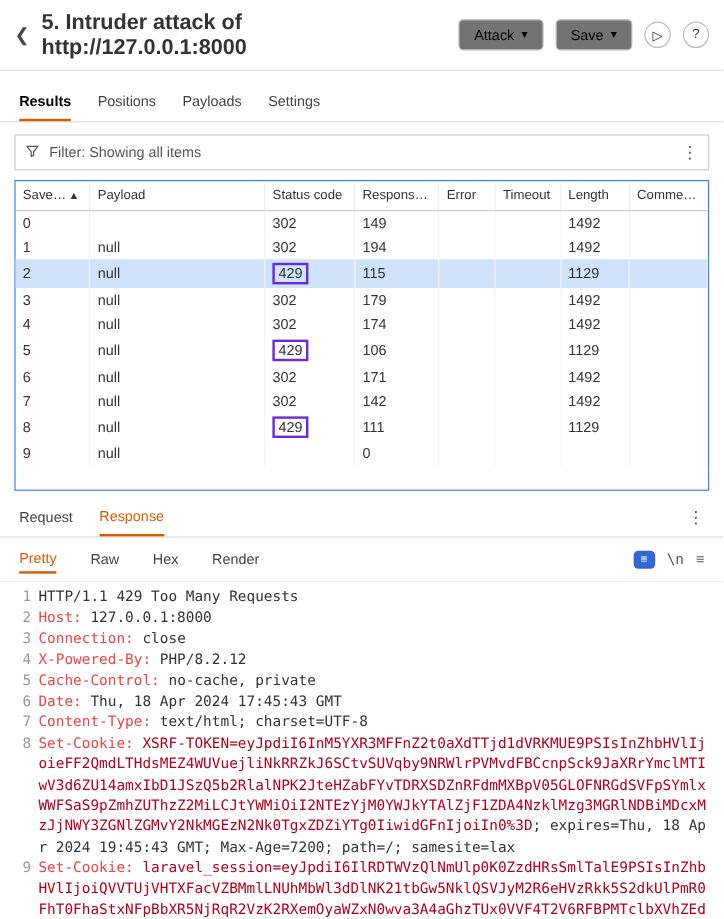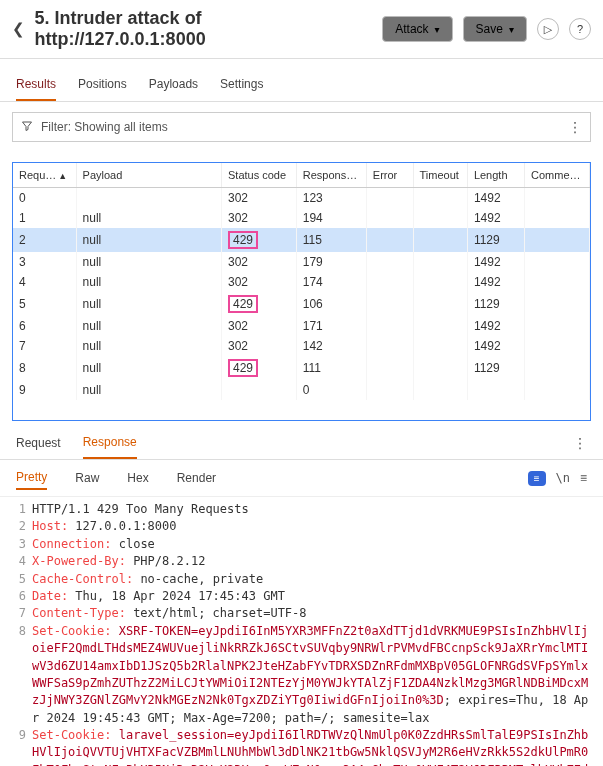--- a/index.html
+++ b/index.html
@@ -47,23 +47,23 @@
   .chev { font-size:10px; }
   .tabs {
     display:flex;
     gap:22px;
     padding:0 16px;
     border-bottom:1px solid #ddd;
     font-size:12px;
     margin-top:10px;
   }
   .tab { padding:8px 0; color:#444; cursor:pointer; }
-  .tab.active { color:#7f1d1d; border-bottom:2px solid #d95b00; font-weight:400;}
+  .tab.active { color:#000000; border-bottom:2px solid #d95b00; font-weight:700;}
   .filterbar {
-    margin:10px 12px 20px;
+    margin:10px 12px 8px;
     border:1px solid #ccc;
     display:flex;
     align-items:center;
     padding:6px 8px;
     gap:8px;
     font-size:12px;
     color:#555;
   }
   .filterbar .dots { margin-left:auto; font-size:14px; color:#555; cursor:pointer;}
   .table-wrap {
@@ -93,21 +93,21 @@
   tr.selected td { background:#cfe3fb; }
   .w-req {width:50px;}
   .w-pay {width:140px;}
   .w-status {width:72px;}
   .w-resp {width:60px;}
   .w-err {width:45px;}
   .w-time {width:50px;}
   .w-len {width:55px;}
   .w-comm {width:45px;}
   .redbox {
-    border:2px solid #ec4899;
+    border:2px solid #6d28d9;
     padding:0 3px;
     display:inline-block;
     line-height:14px;
   }
   .sort-caret { font-size:9px; margin-left:2px; }
   .subtabs {
     display:flex;
     gap:22px;
     padding:0 16px;
     border-bottom:1px solid #ddd;
@@ -183,36 +183,36 @@
       </svg>
   </span>
   <span>Filter: Showing all items</span>
   <span class="dots">⋮</span>
 </div>
 
 <div class="table-wrap">
   <table>
     <thead>
       <tr>
-        <th class="w-req"><span>Requ…</span><span class="sort-caret">▲</span></th>
+        <th class="w-req"><span>Save…</span><span class="sort-caret">▲</span></th>
         <th class="w-pay">Payload</th>
         <th class="w-status">Status code</th>
         <th class="w-resp">Respons…</th>
         <th class="w-err">Error</th>
         <th class="w-time">Timeout</th>
         <th class="w-len">Length</th>
         <th class="w-comm">Comme…</th>
       </tr>
     </thead>
     <tbody id="tbody">
         <tr>
           <td>0</td>
           <td></td>
           <td>302</td>
-          <td>123</td>
+          <td>149</td>
           <td></td>
           <td></td>
           <td>1492</td>
           <td></td>
         </tr>
         <tr>
           <td>1</td>
           <td>null</td>
           <td>302</td>
           <td>194</td>

